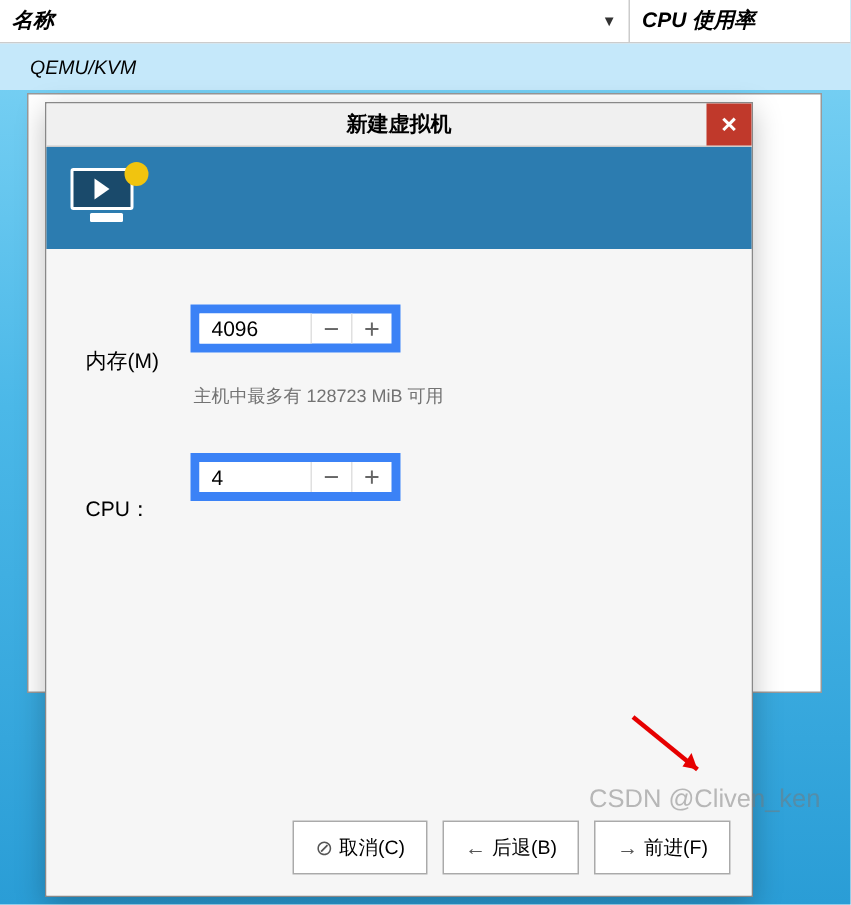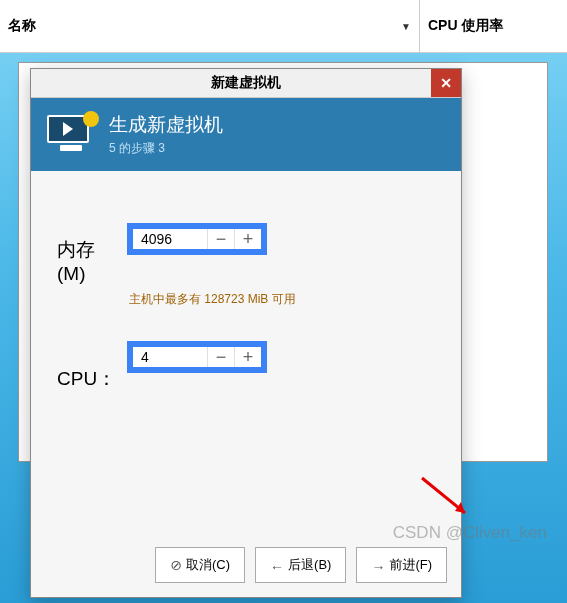--- a/index.html
+++ b/index.html
@@ -3,34 +3,34 @@
   <meta charset="utf-8">
   <style>
     * { box-sizing: border-box; margin: 0; padding: 0; }
     body {
       width: 567px; height: 603px;
       font-family: "Microsoft YaHei", "PingFang SC", sans-serif;
       font-size: 13px;
       background: linear-gradient(180deg, #7fd4f5 0%, #4bb8e8 45%, #2a9dd6 100%);
       position: relative; overflow: hidden;
     }
-    .bg-table { background: #fff; }
+    .bg-table { background: #fff; font-style: italic; }
     .table-header { display: flex; font-weight: bold; font-size: 14px; border-bottom: 1px solid #ccc; }
     .th-name { flex: 0 0 420px; padding: 3px 8px; border-right: 1px solid #ccc; display: flex; justify-content: space-between; align-items: center; }
-    .th-cpu { flex: 1; padding: 17px 8px; }
+    .th-cpu { flex: 1; padding: 5px 8px; }
     .table-row { display: flex; background: #c5e8fa; }
     .td-name { flex: 0 0 420px; padding: 8px 20px; }
     .main-panel {
       position: absolute; left: 18px; top: 62px;
       width: 530px; height: 400px;
       background: #fff; border: 1px solid #999;
     }
     .dialog {
       position: absolute; left: 30px; top: 68px;
-      width: 432px; height: 530px;
+      width: 472px; height: 530px;
       background: #f6f6f6; border: 1px solid #888;
       box-shadow: 0 6px 18px rgba(0,0,0,.25);
       display: flex; flex-direction: column;
     }
     .dlg-title {
       background: #f0f0f0; border-bottom: 1px solid #ccc;
       text-align: center; font-weight: bold; font-size: 14px;
       padding: 5px 0; position: relative;
     }
     .dlg-close {
@@ -58,35 +58,35 @@
     .vm-star {
       position: absolute; right: -4px; top: -4px; width: 16px; height: 16px;
       background: #f1c40f; border-radius: 50%;
     }
     .dlg-h-text { display: flex; flex-direction: column; }
     .dlg-h-title { font-size: 19px; font-weight: 400; }
     .dlg-h-sub { font-size: 12px; color: #bfe0f5; margin-top: 2px; }
     .dlg-body { flex: 1; padding: 22px 26px; background: #f6f6f6; }
     .section-title { font-size: 14px; margin-bottom: 18px; }
     .form-row { display: flex; align-items: center; gap: 10px; margin-bottom: 6px; }
-    .form-label { width: 60px; text-align: left; font-size: 19px; margin-top: 44px; }
+    .form-label { width: 60px; text-align: left; font-size: 14px; margin-top: 44px; }
     .spinner {
       display: flex; border: 6px solid #3b82f6; height: 32px; background: #fff;
       width: 140px;
     }
     .spinner input {
       border: none; outline: none; width: 74px; padding: 0 8px;
       font-size: 14px; font-family: inherit;
     }
     .spin-btn {
       width: 32px; border-left: 1px solid #e0e0e0;
       display: flex; align-items: center; justify-content: center;
       font-size: 18px; color: #666; cursor: pointer; user-select: none;
     }
-    .hint { font-size: 12px; color: #a16207; margin-left: 72px; margin-bottom: 14px; }
+    .hint { font-size: 12px; color: #737373; margin-left: 72px; margin-bottom: 14px; }
     .dlg-footer {
       padding: 14px 14px; display: flex; justify-content: flex-end; gap: 10px;
       background: #f6f6f6;
     }
     .btn {
       border: 1px solid #aaa; background: #fff; padding: 8px 14px;
       font-size: 13px; cursor: pointer; display: inline-flex;
       align-items: center; gap: 4px; font-family: inherit;
     }
     .btn-ico { font-size: 14px; color: #555; }
@@ -107,41 +107,40 @@
 <div class="bg-table">
   <div class="table-header">
     <div class="th-name">
       <span>名称</span>
       <span class="dropdown-caret">▼</span>
     </div>
     <div class="th-cpu">
       <span>CPU 使用率</span>
     </div>
   </div>
+  <div class="table-row">
+    <div class="td-name">QEMU/KVM</div>
+  </div>
 </div>
 
 <div class="main-panel"></div>
 
 <div class="dialog">
   <div class="dlg-title">
     <span>新建虚拟机</span>
     <div class="dlg-close">
       <span>✕</span>
     </div>
   </div>
 
   <div class="dlg-header">
     <div class="vm-icon">
       <div class="vm-monitor"></div>
       <div class="vm-stand"></div>
       <div class="vm-star"></div>
-    </div>
-    <div class="dlg-h-text">
-      <div class="dlg-h-title">生成新虚拟机</div>
-      <div class="dlg-h-sub">5 的步骤 3</div>
     </div>
   </div>
 
   <div class="dlg-body">
 
     <div class="form-row">
       <div class="form-label">内存(M)</div>
       <div class="spinner">
         <input type="text" value="4096" style="">
         <div class="spin-btn">−</div>

